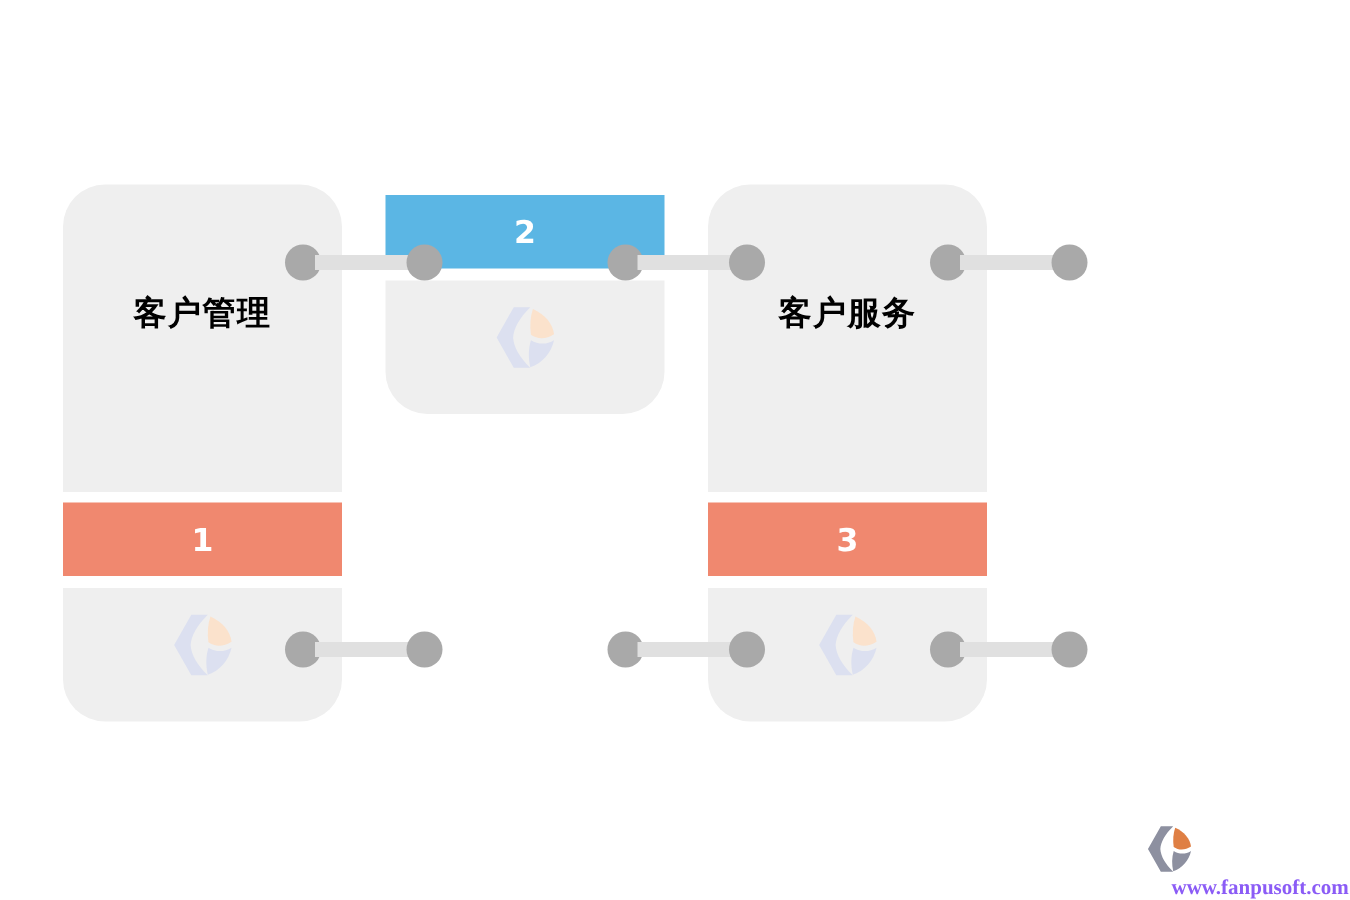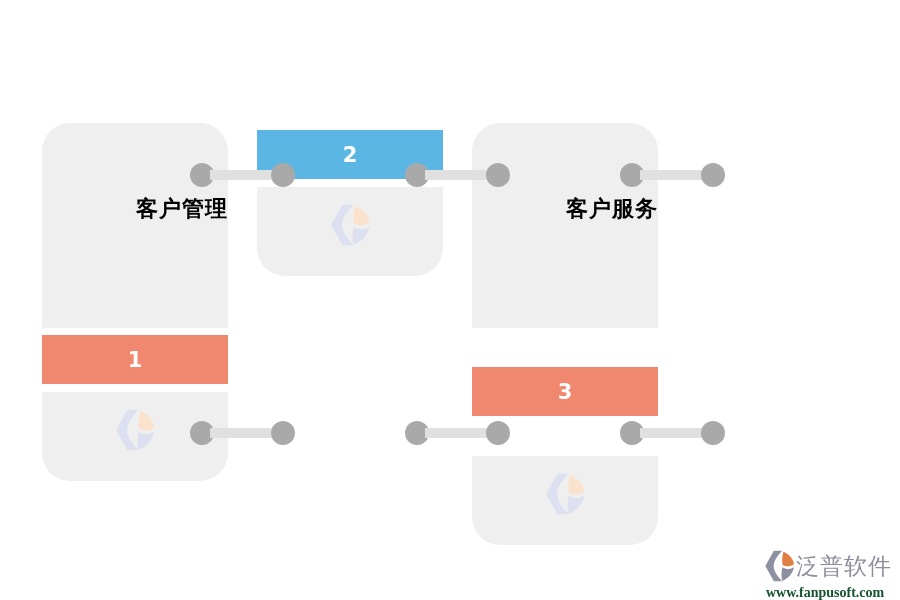--- a/index.html
+++ b/index.html
@@ -17,28 +17,28 @@
   
   .card {
     position: absolute;
     top: 123px;
     width: 186px;
     display: flex;
     flex-direction: column;
   }
   .card-1 { left: 42px; }
   .card-2 { left: 257px; }
-  .card-3 { left: 472px; gap: 32px; }
+  .card-3 { left: 472px; }
   .card-4 { left: 687px; }
 
   .card-top {
     height: 205px;
     background: #EFEFEF;
     border-radius: 28px 28px 0 0;
-    text-align: right;
+    text-align: center;
   }
   .card-label {
     display: block;
     padding-top: 74px;
     font-size: 22px;
     line-height: 24px;
     font-weight: 700;
     color: #000000;
     letter-spacing: 1px;
   }
@@ -113,25 +113,25 @@
   }
   .watermark-brand {
     font-size: 23px;
     line-height: 26px;
     color: #8E8E9E;
     letter-spacing: 1px;
     white-space: nowrap;
   }
   .watermark-url {
     margin-top: 1px;
-    margin-left: 3px;
+    margin-left: 18px;
     font-family: "Liberation Serif", "DejaVu Serif", serif;
     font-weight: 700;
     font-size: 14px;
-    color: #14532d;
+    color: #8b5cf6;
     white-space: nowrap;
   }
 </style>
 </head>
 <body>
 
 <div class="stage">
 
   <div class="card card-1">
     <div class="card-top">
@@ -211,18 +211,17 @@
     <span class="dot"></span>
   </div>
 
   <div class="watermark">
     <div class="watermark-row">
       <svg class="logo-solid" width="33" height="36" viewBox="0 0 100 100" aria-hidden="true">
         <path class="p-main" d="M33,4 L58,4 C42,20 33,35 32,50 C33,65 42,80 58,96 L33,96 L7,50 Z"></path>
         <path class="p-accent" d="M62,7 C80,15 92,29 94,45 C82,53 69,53 59,46 C57,32 58,19 62,7 Z"></path>
         <path class="p-main" d="M59,54 C70,61 83,61 94,54 C90,73 76,89 58,95 C55,81 55,67 59,54 Z"></path>
       </svg>
-      <span class="watermark-brand">泛普软件</span>
     </div>
     <div class="watermark-url">www.fanpusoft.com</div>
   </div>
 
 </div>
 
 </body></html>

